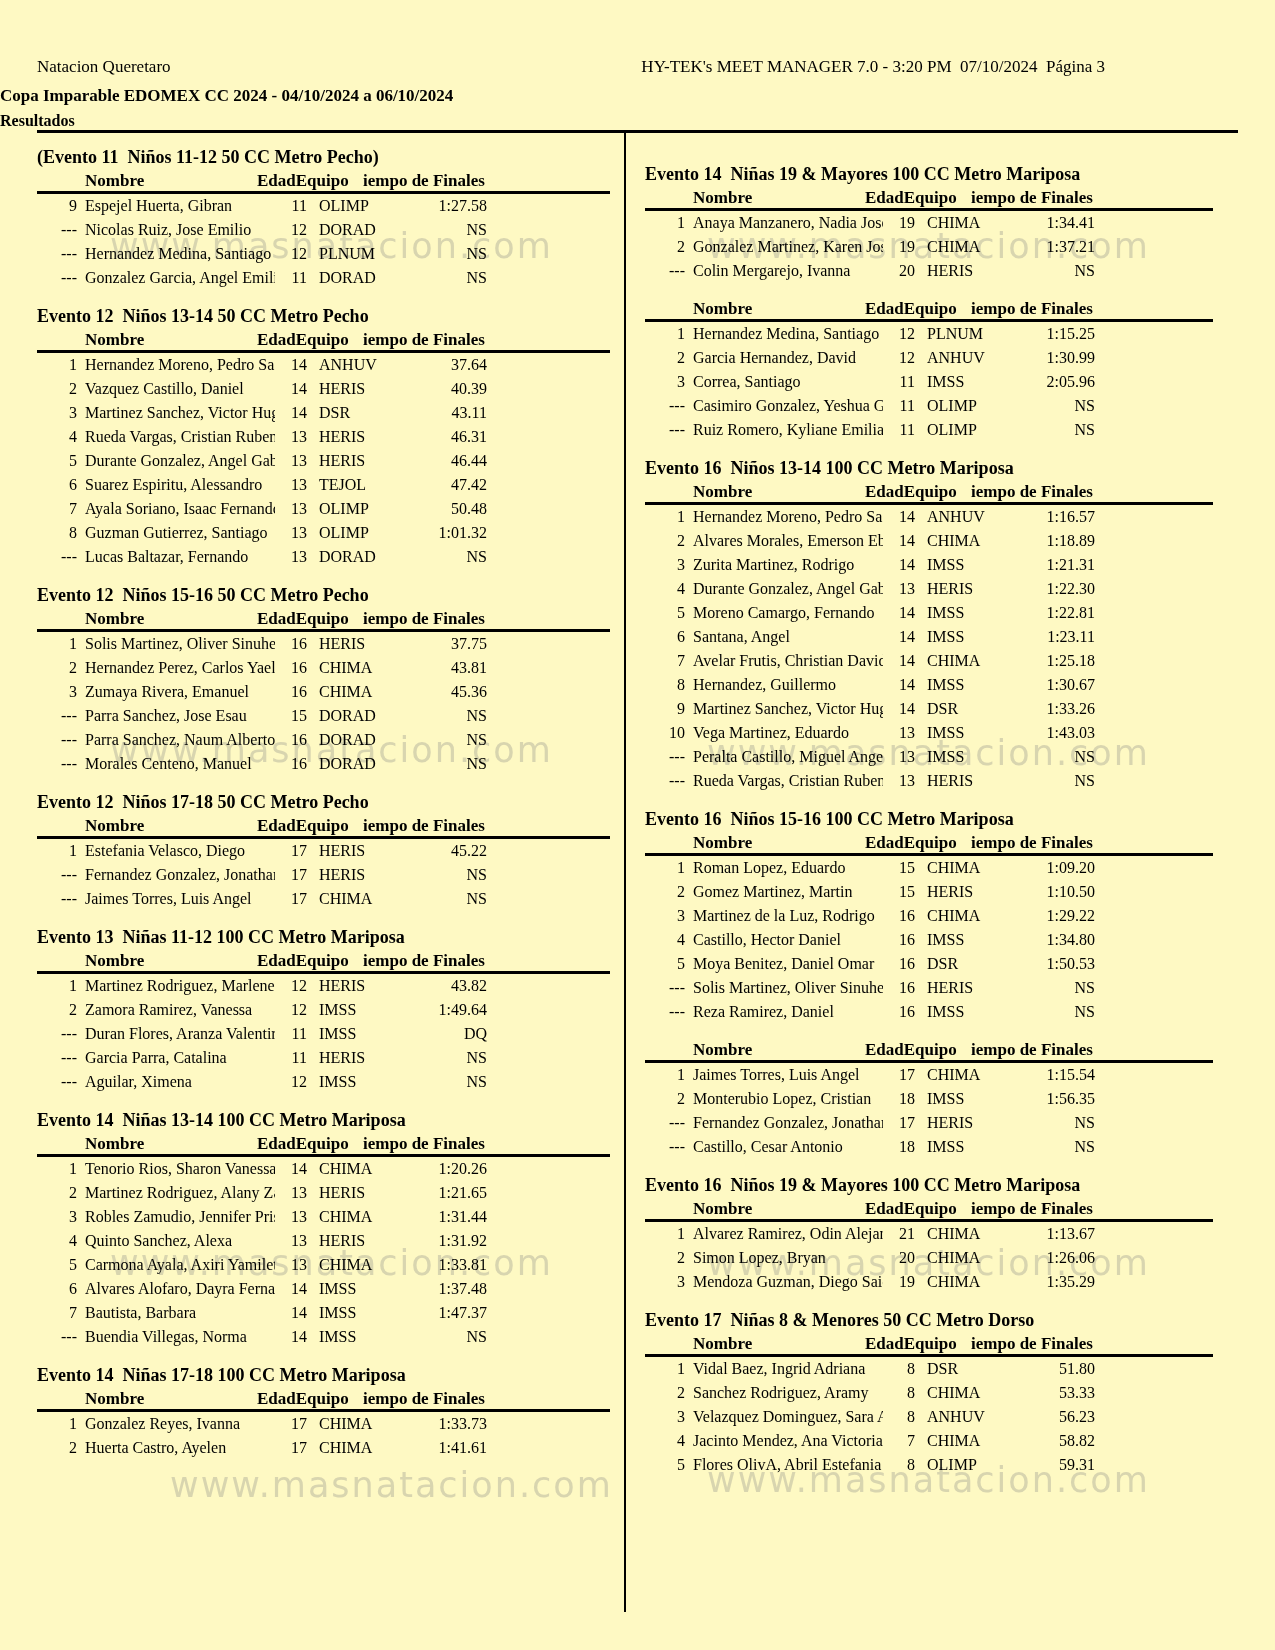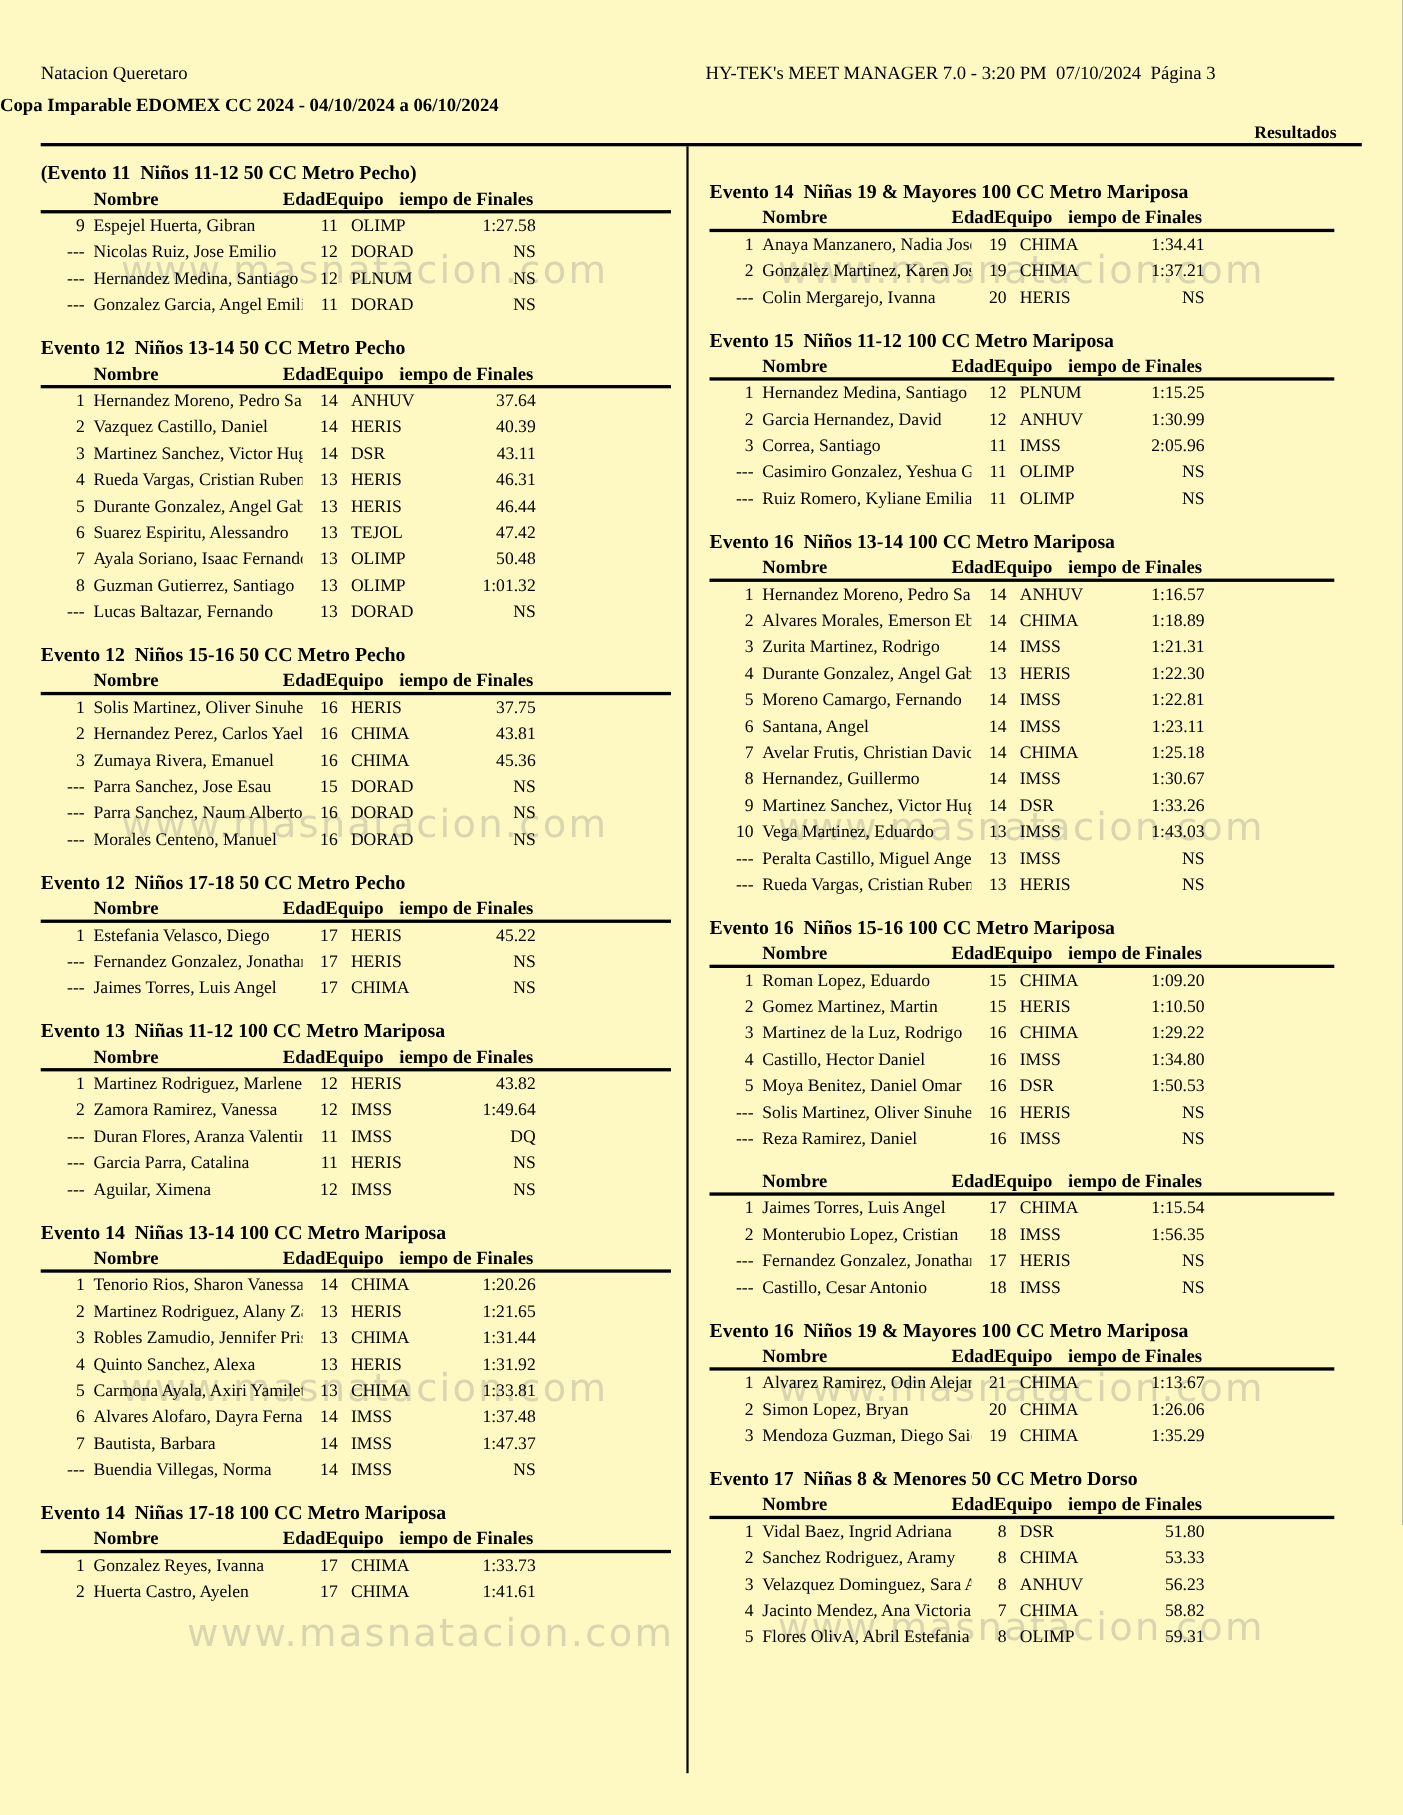--- a/index.html
+++ b/index.html
@@ -2,21 +2,21 @@
 <html><head>
 <meta charset="utf-8">
 <style>
   html,body{margin:0;padding:0;background:#888;}
   .page{position:relative;width:1275px;height:1650px;background:#fef9c3;
         font-family:"Liberation Serif",serif;color:#000;overflow:hidden;margin:0 auto;}
   .club{position:absolute;left:37px;top:57px;font-size:17px;}
   .manager{position:absolute;right:170px;top:57px;font-size:17px;}
   .meet-title{position:absolute;left:0;top:86px;width:1215px;text-align:left;
               font-weight:bold;font-size:17px;}
-  .subtitle{position:absolute;left:0;top:112px;width:1215px;text-align:right;
+  .subtitle{position:absolute;left:0;top:112px;width:1215px;text-align:left;
             font-weight:bold;font-size:16px;}
   .header-rule{position:absolute;left:37px;top:130px;width:1201px;height:3px;background:#000;}
   .divider{position:absolute;left:624px;top:133px;width:2px;height:1479px;background:#000;}
   .col{position:absolute;top:145px;}
   #col-left{left:37px;width:573px;}
   #col-right{left:645px;top:162px;width:568px;}
   .event{margin-top:14px;}
   .event:first-child{margin-top:0;}
   .event-title{margin:0;font-size:18px;font-weight:bold;line-height:24px;}
   .thead{position:relative;height:22px;border-bottom:3px solid #000;
@@ -451,21 +451,20 @@
       <span class="c-place">---</span>
       <span class="c-name">Colin Mergarejo, Ivanna</span>
       <span class="c-age">20</span>
       <span class="c-team">HERIS</span>
       <span class="c-time">NS</span>
     </div>
   </div>
     </section>
 
     <section class="event">
-      <h2 class="event-title">Evento 15&nbsp; Niños 11-12 100 CC Metro Mariposa</h2>
       <div class="thead">
         <span class="th-name">Nombre</span>
         <span class="th-ageteam">EdadEquipo</span>
         <span class="th-time">iempo de Finales</span>
       </div>
       <div class="tbody">
     <div class="row">
       <span class="c-place">1</span>
       <span class="c-name">Hernandez Medina, Santiago</span>
       <span class="c-age">12</span>

